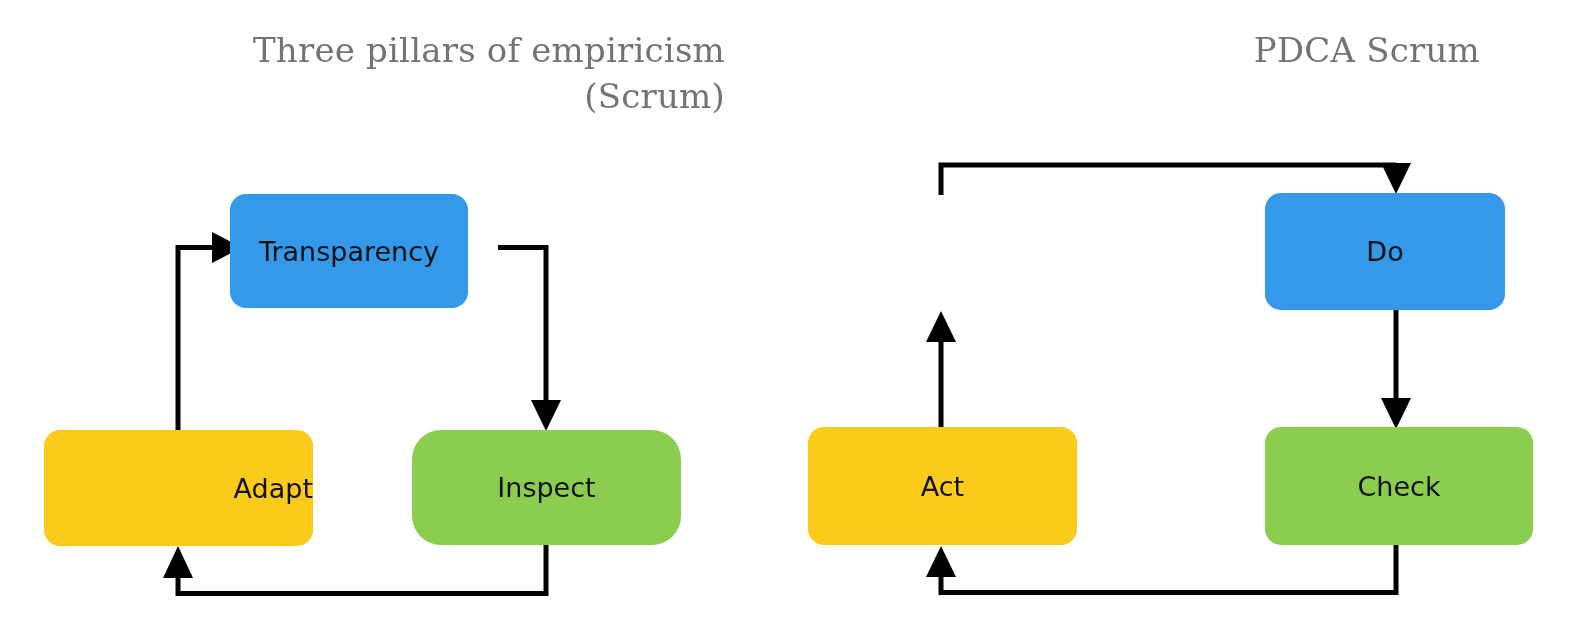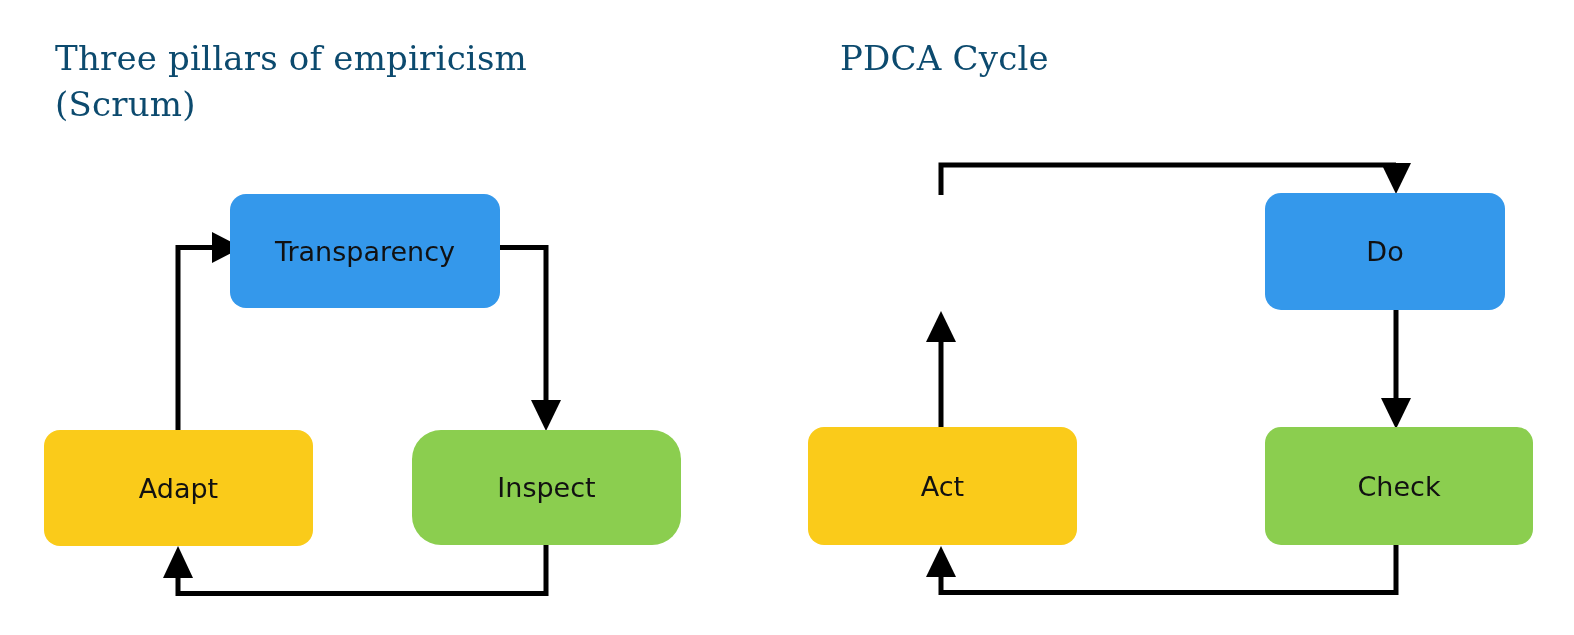--- a/index.html
+++ b/index.html
@@ -16,25 +16,24 @@
     height: 635px;
     background: #ffffff;
     overflow: hidden;
   }
   .diagram-title {
     position: absolute;
     font-family: "DejaVu Serif", serif;
     font-weight: 400;
     font-size: 34px;
     line-height: 1.35;
-    color: #0c4a6e;
-    text-align: left;
+    color: #737373;
+    text-align: right;
     letter-spacing: 0.2px;
     white-space: pre-line;
-    margin-top: 8px;
   }
   #title-left {
     left: 55px;
     top: 28px;
     width: 670px;
   }
   #title-right {
     left: 840px;
     top: 28px;
     width: 640px;
@@ -96,33 +95,33 @@
       <path class="edge-path" d="M 498 247.5 L 546 247.5 L 546 400"></path>
       <polygon class="arrow-head" points="531,400 561,400 546,431"></polygon>
     </g>
 
     <g>
       <path class="edge-path" d="M 546 543 L 546 593.5 L 178 593.5 L 178 578"></path>
       <polygon class="arrow-head" points="163,578 193,578 178,546"></polygon>
     </g>
   </svg>
 
-  <div class="node" style="left:230px; top:194px; width:270px; height:114px; background:#3498eb;">
+  <div class="node" style="left:230px; top:194px; width:238px; height:114px; background:#3498eb;">
     <span class="node-label">Transparency</span>
   </div>
 
-  <div class="node" style="left:44px; top:430px; width:269px; height:116px; background:#facb1a;">
+  <div class="node" style="left:44px; top:430px; width:269px; height:116px; background:#facb1a;justify-content:flex-end;">
     <span class="node-label">Adapt</span>
   </div>
 
   <div class="node" style="left:412px; top:430px; width:269px; height:115px; background:#8bce4f;border-radius:29px;">
     <span class="node-label">Inspect</span>
   </div>
 
-  <div id="title-right" class="diagram-title">PDCA Cycle</div>
+  <div id="title-right" class="diagram-title">PDCA Scrum</div>
 
   <svg class="edge-svg" viewBox="0 0 1574 635" preserveAspectRatio="none">
 
     <g>
       <path class="edge-path" d="M 941 195 L 941 165 L 1396 165 L 1396 163"></path>
       <polygon class="arrow-head" points="1381,163 1411,163 1396,194"></polygon>
     </g>
 
     <g>
       <path class="edge-path" d="M 1396 308 L 1396 398"></path>

